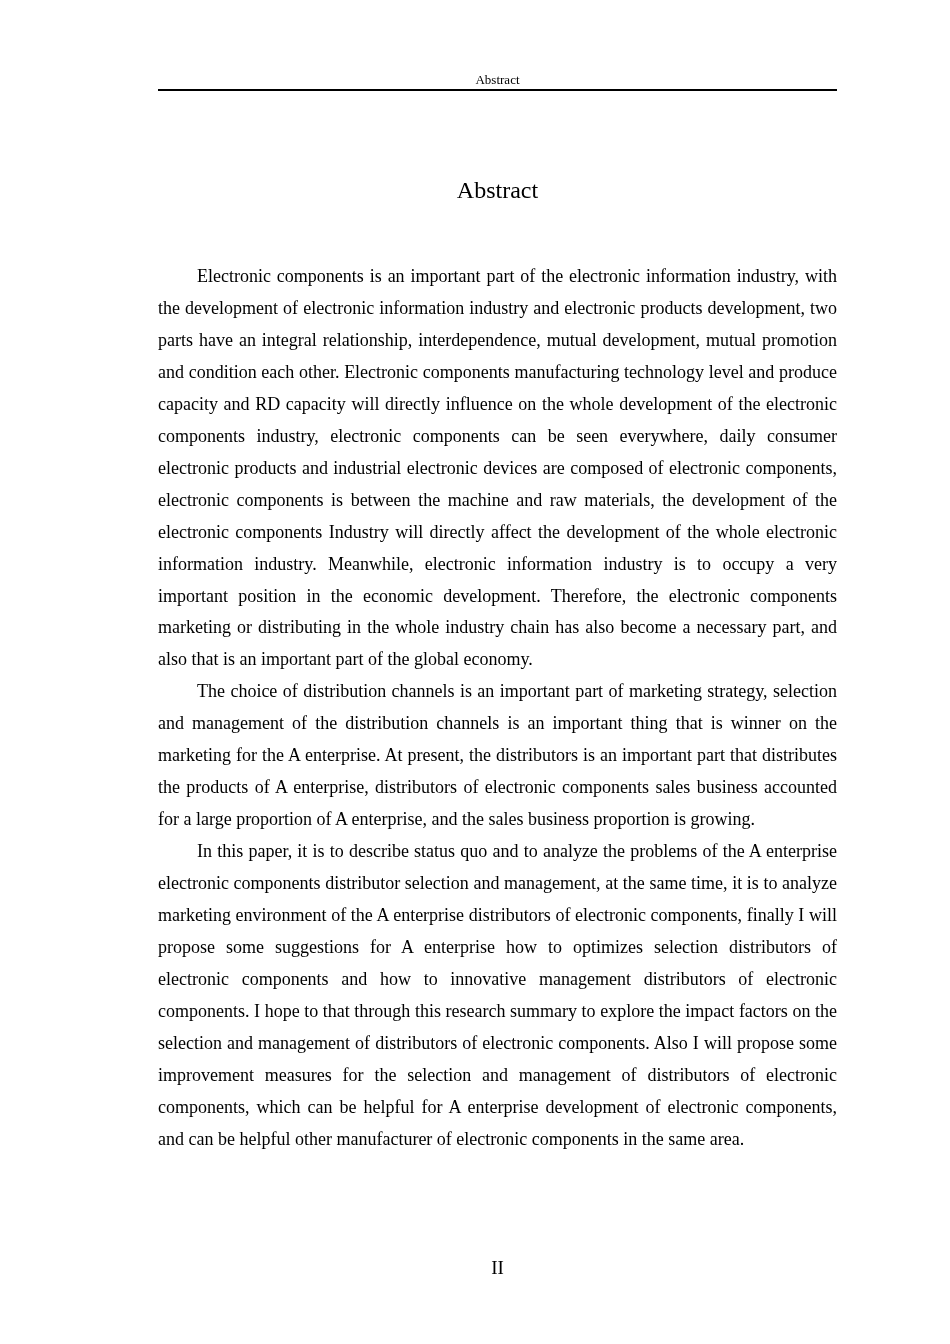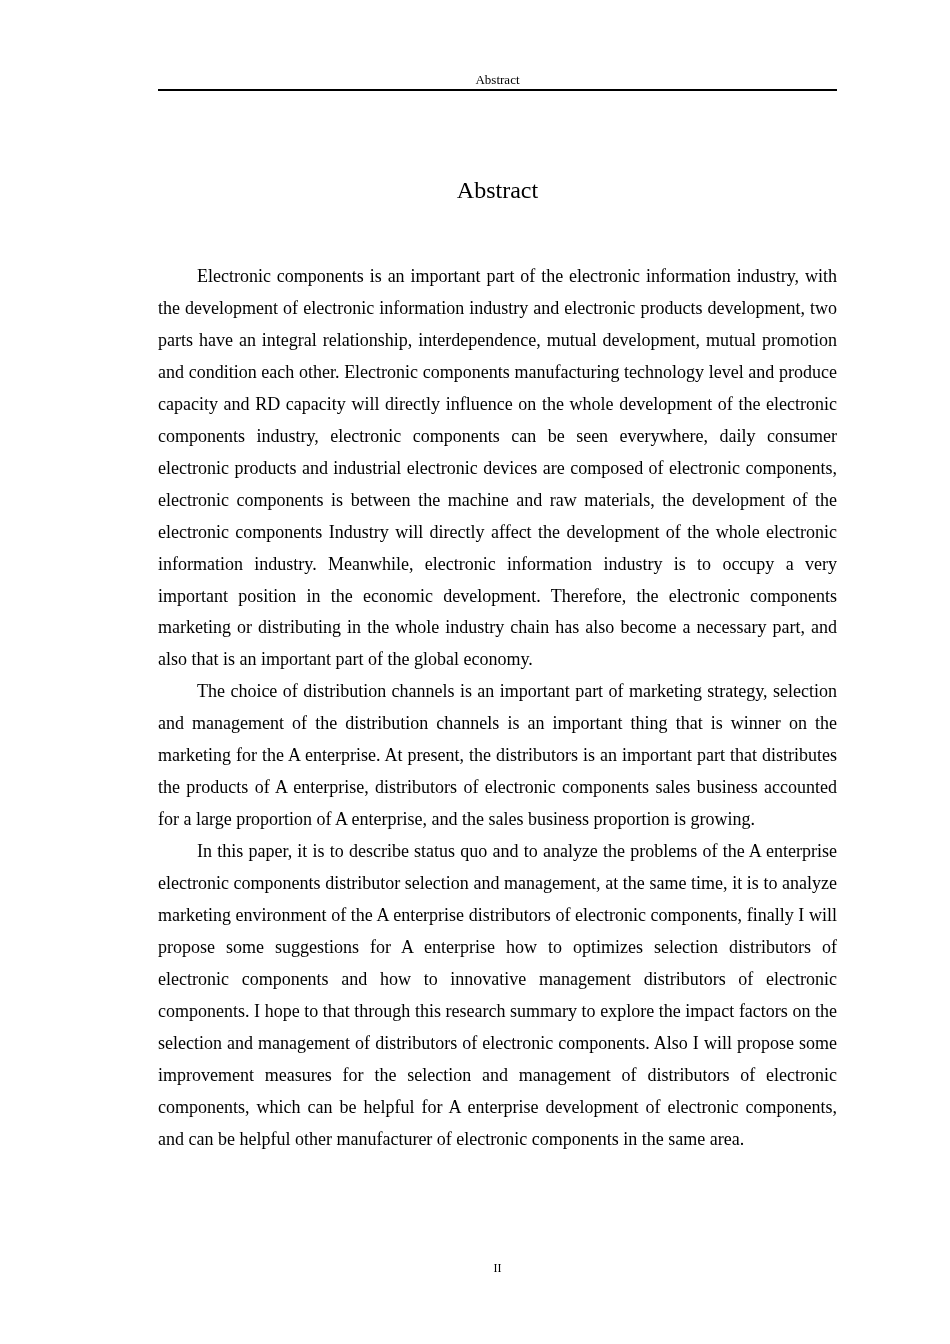--- a/index.html
+++ b/index.html
@@ -56,21 +56,21 @@
       margin: 0;
       text-align: justify;
       text-indent: 39px;
     }
     .page-number {
       position: absolute;
       left: 158px;
       top: 1260px;
       width: 679px;
       text-align: center;
-      font-size: 12px;
+      font-size: 19px;
       line-height: 16px;
     }
   </style>
 </head>
 <body>
 
 <div class="running-header">Abstract</div>
 <div class="header-rule"></div>
 
 <h1 class="page-title">Abstract</h1>

